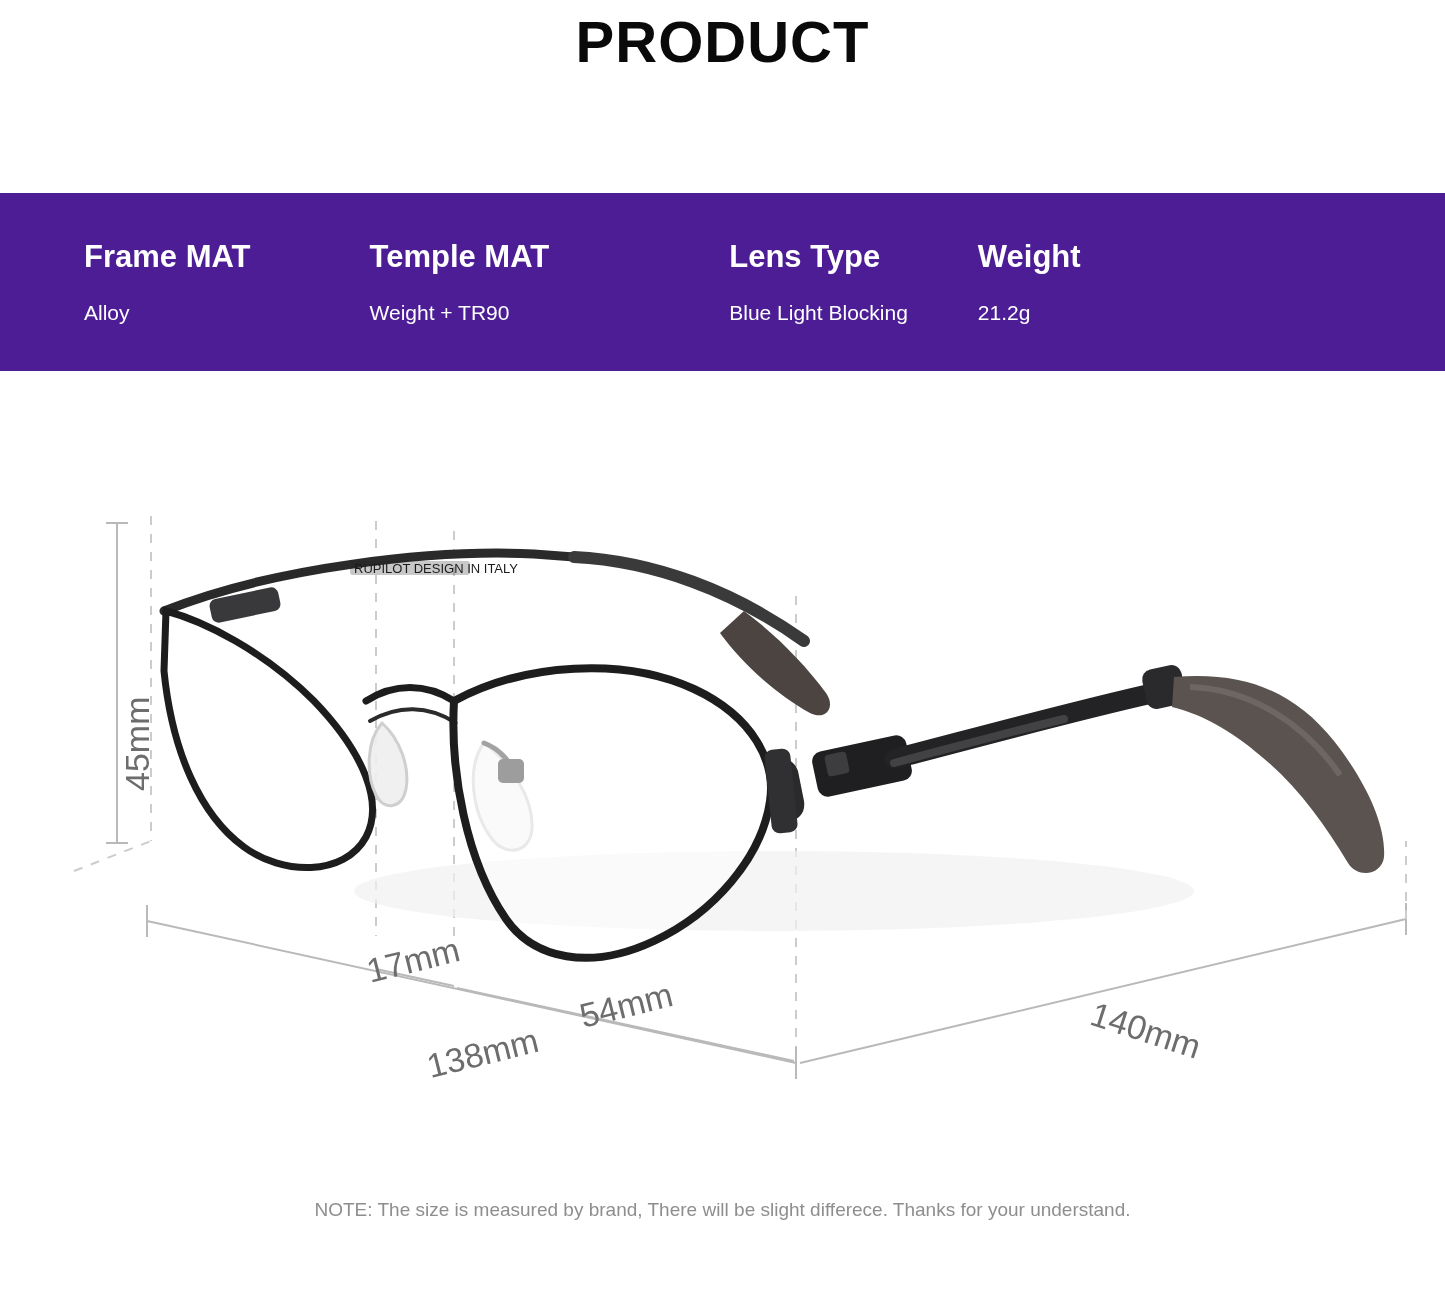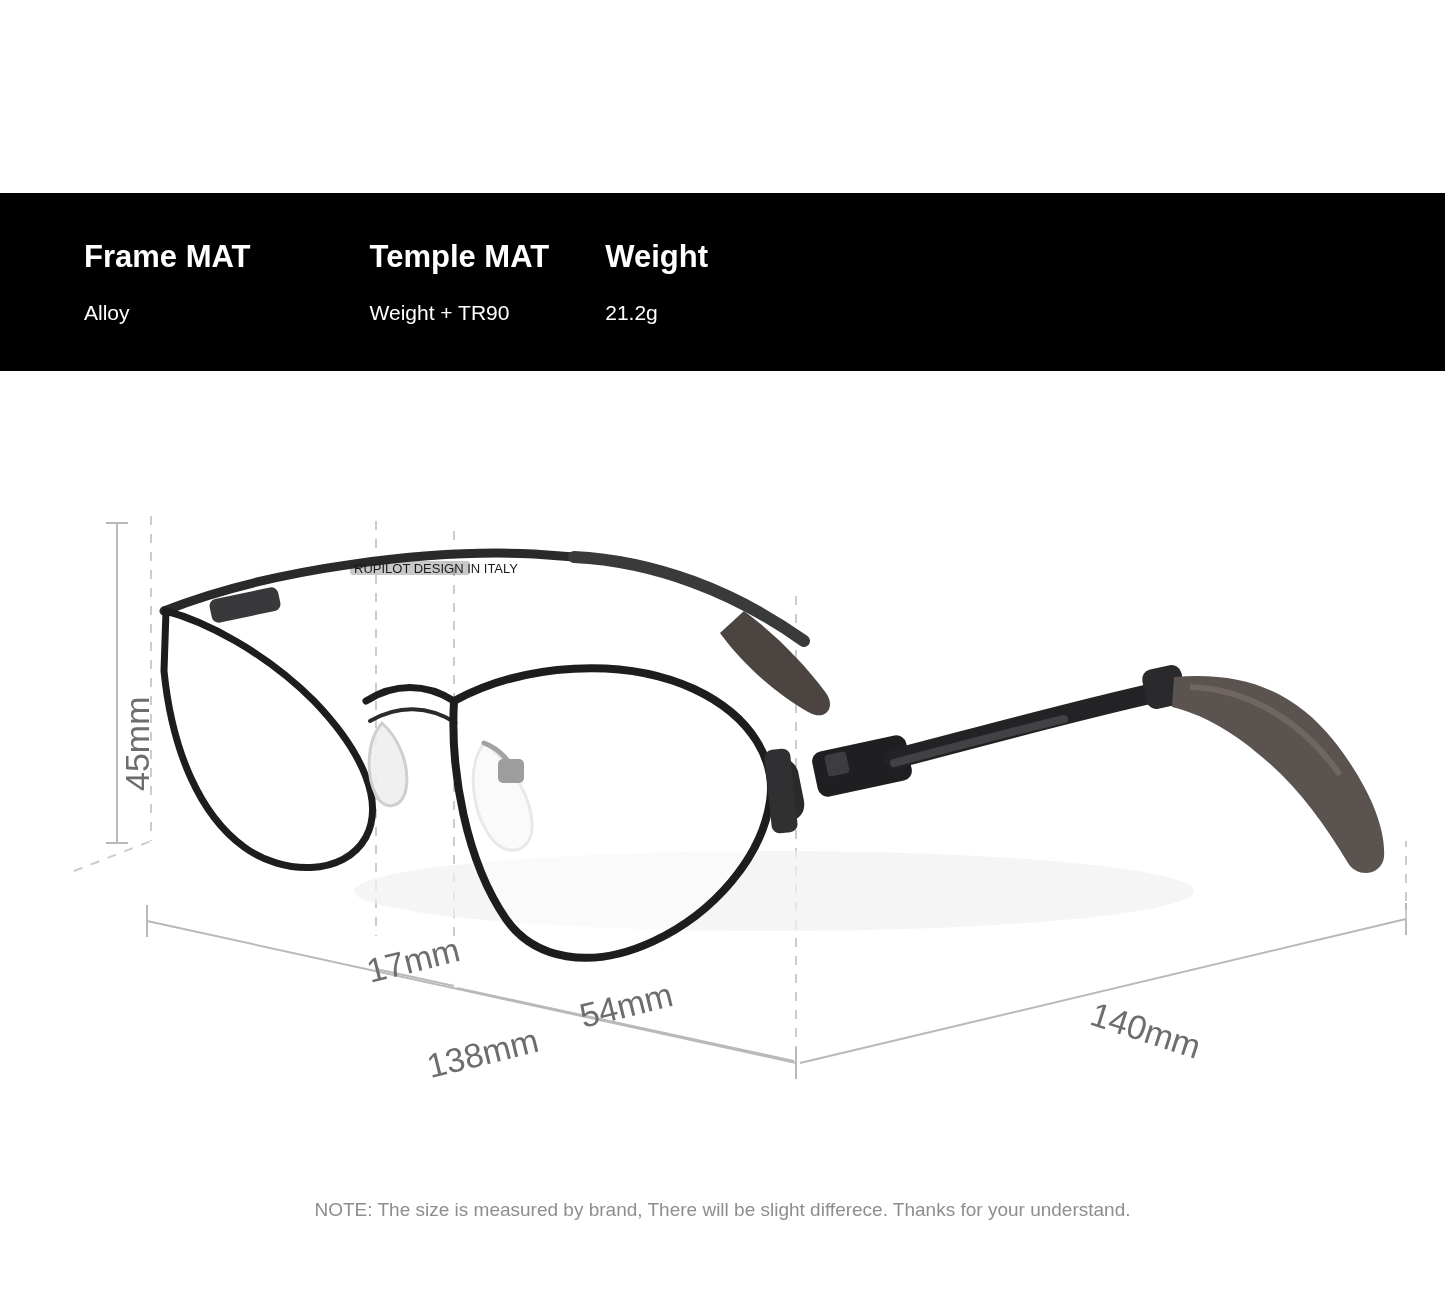--- a/index.html
+++ b/index.html
@@ -29,21 +29,21 @@
     color: #0a0a0a;
   }
 
   
   .spec-bar {
     position: absolute;
     left: 0;
     top: 193px;
     width: 1445px;
     height: 178px;
-    background: #000000;
+    background: #4c1d95;
     color: #ffffff;
     display: flex;
     align-items: center;
   }
   .spec-col {
     display: flex;
     flex-direction: column;
     justify-content: center;
   }
   .spec-head {
@@ -55,21 +55,21 @@
   }
   .spec-val {
     font-size: 21px;
     font-weight: normal;
     line-height: 1.1;
     white-space: nowrap;
   }
   .col-1 { margin-left: 84px; }
   .col-2 { margin-left: 119px; }
   .col-3 { margin-left: 180px; }
-  .col-4 { margin-left: 56px; }
+  .col-4 { margin-left: 70px; }
 
   
   .image-area {
     position: absolute;
     left: 14px;
     top: 371px;
     width: 1445px;
     height: 860px;
     padding-left: 8px;
   }
@@ -105,34 +105,39 @@
   .glasses-svg {
     position: absolute;
     left: 0;
     top: 0;
   }
 </style>
 </head>
 <body>
 
 <div class="title-block">
+  <div class="title-line">PRODUCT</div>
 </div>
 
 <div class="spec-bar">
 
   <div class="spec-col col-1">
     <div class="spec-head">Frame MAT</div>
     <div class="spec-val">Alloy</div>
   </div>
 
   <div class="spec-col col-2">
     <div class="spec-head">Temple MAT</div>
     <div class="spec-val">Weight + TR90</div>
   </div>
 
+  <div class="spec-col col-3">
+    <div class="spec-head">Lens Type</div>
+    <div class="spec-val">Blue Light Blocking</div>
+  </div>
 
   <div class="spec-col col-4">
     <div class="spec-head">Weight</div>
     <div class="spec-val">21.2g</div>
   </div>
 
 </div>
 
 <div class="image-area">
 

